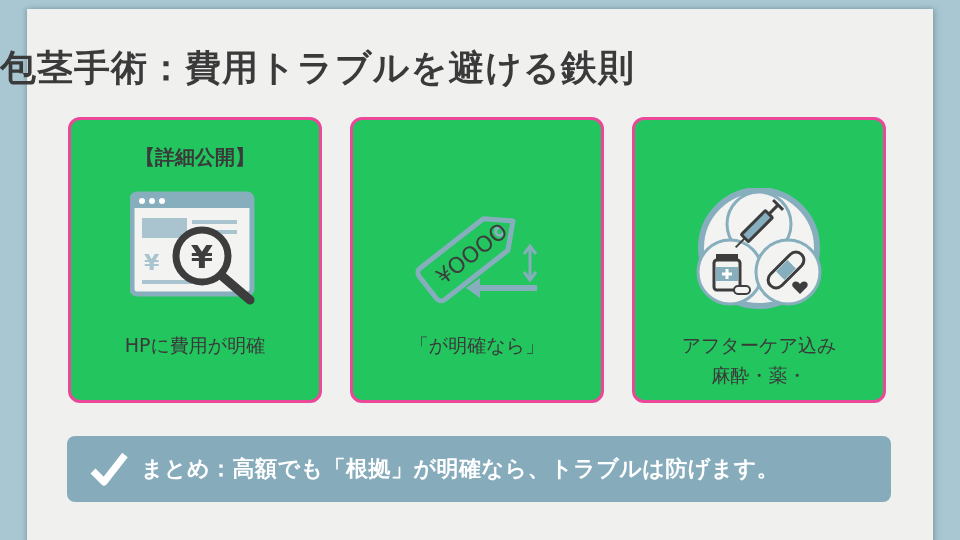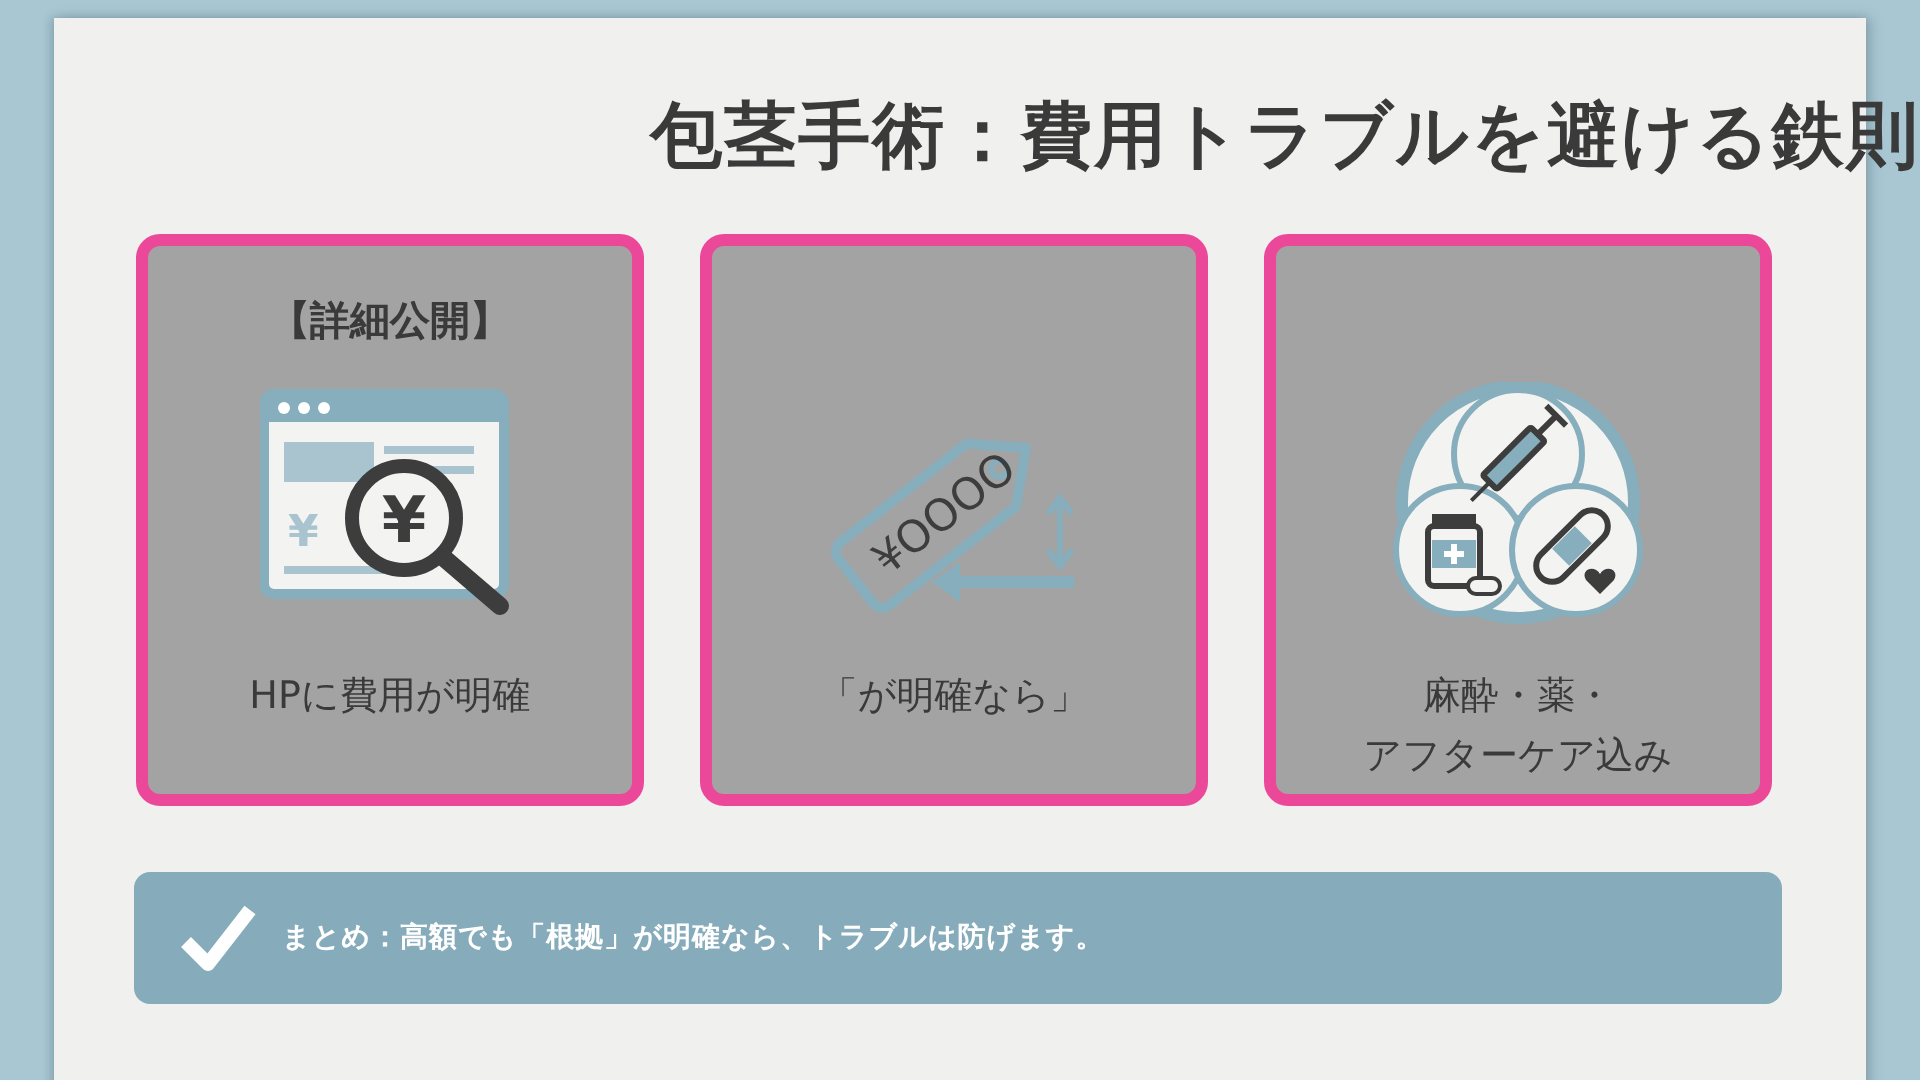--- a/index.html
+++ b/index.html
@@ -8,45 +8,45 @@
     background: #a9c7d2;
     font-family: "DejaVu Sans", "Liberation Sans", sans-serif;
     position: relative;
   }
   .sheet {
     position: absolute; left: 27px; top: 9px; width: 906px; height: 540px;
     background: #f0f0ef;
     box-shadow: 2px 0 6px rgba(60,90,100,0.35), -2px 0 4px rgba(60,90,100,0.2);
   }
   .title {
-    position: absolute; left: 0; top: 44px; width: 960px; text-align: right;
+    position: absolute; left: 0; top: 44px; width: 960px; text-align: left;
     font-size: 36px; font-weight: bold; color: #3a3a3a; letter-spacing: 1px;
   }
   .card {
     position: absolute; top: 117px; width: 254px; height: 286px;
-    border: 6px solid #ec4899; border-radius: 12px; background: #a3a3a3;
+    border: 3px solid #ec4899; border-radius: 12px; background: #22c55e;
     box-sizing: border-box;
   }
   .card-head {
     position: absolute; left: 0; top: 24px; width: 100%; text-align: center;
     font-size: 20px; font-weight: bold; color: #3a3a3a;
   }
   .card-body {
     position: absolute; left: 0; top: 210px; width: 100%; text-align: center;
     font-size: 19px; font-weight: normal; color: #3a3a3a; line-height: 30px;
   }
   .icon { position: absolute; left: 50%; transform: translateX(-50%); top: 68px; }
   .summary {
     position: absolute; left: 67px; top: 436px; width: 824px; height: 66px;
     background: #86abbb; border-radius: 8px;
     display: flex; align-items: center;
   }
   .summary .check { margin-left: 22px; width: 40px; height: 40px; }
   .summary .text {
-    margin-left: 12px; color: #ffffff; font-size: 14px; font-weight: bold; letter-spacing: 0.5px;
+    margin-left: 12px; color: #ffffff; font-size: 22px; font-weight: bold; letter-spacing: 0.5px;
   }
 </style>
 </head>
 <body>
 
 <div class="sheet"></div>
 
 <div class="title">包茎手術：費用トラブルを避ける鉄則</div>
 
 <div class="card" style="left:68px;">
@@ -113,22 +113,22 @@
         <rect x="40" y="98" width="16" height="8" rx="4" fill="#f3f3f2" stroke="#3d3d3d" stroke-width="2"></rect>
       </g>
       <g transform="rotate(-45 92 82)">
         <rect x="70" y="74" width="44" height="16" rx="8" fill="#f3f3f2" stroke="#3d3d3d" stroke-width="3"></rect>
         <rect x="84" y="76" width="16" height="12" fill="#86aebd"></rect>
       </g>
       <path d="M106 96 c-3 -5 -10 -2 -7 3 l7 7 l7 -7 c3 -5 -4 -8 -7 -3 z" fill="#3d3d3d"></path>
     </svg>
   </div>
   <div class="card-body">
+    <div>アフターケア込み</div>
     <div>麻酔・薬・</div>
-    <div>アフターケア込み</div>
   </div>
 </div>
 
 <div class="summary">
   <svg class="check" viewBox="0 0 40 40">
     <path d="M4 22 L15 33 L36 6" fill="none" stroke="#ffffff" stroke-width="7" stroke-linejoin="round"></path>
   </svg>
   <span class="text">まとめ：高額でも「根拠」が明確なら、トラブルは防げます。</span>
 </div>
 

